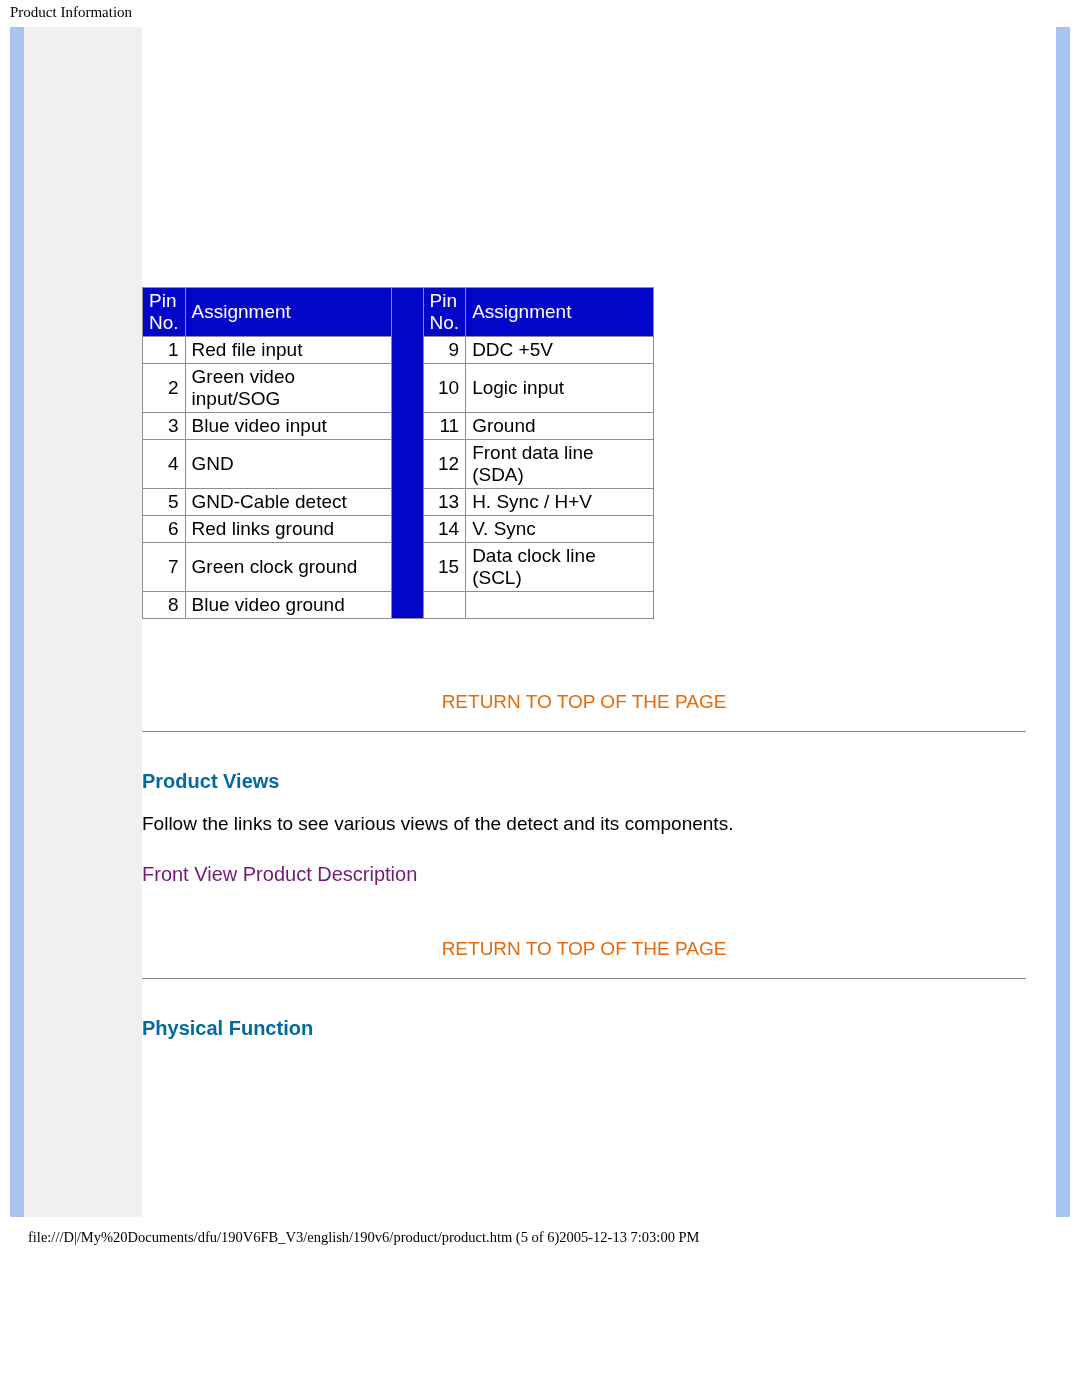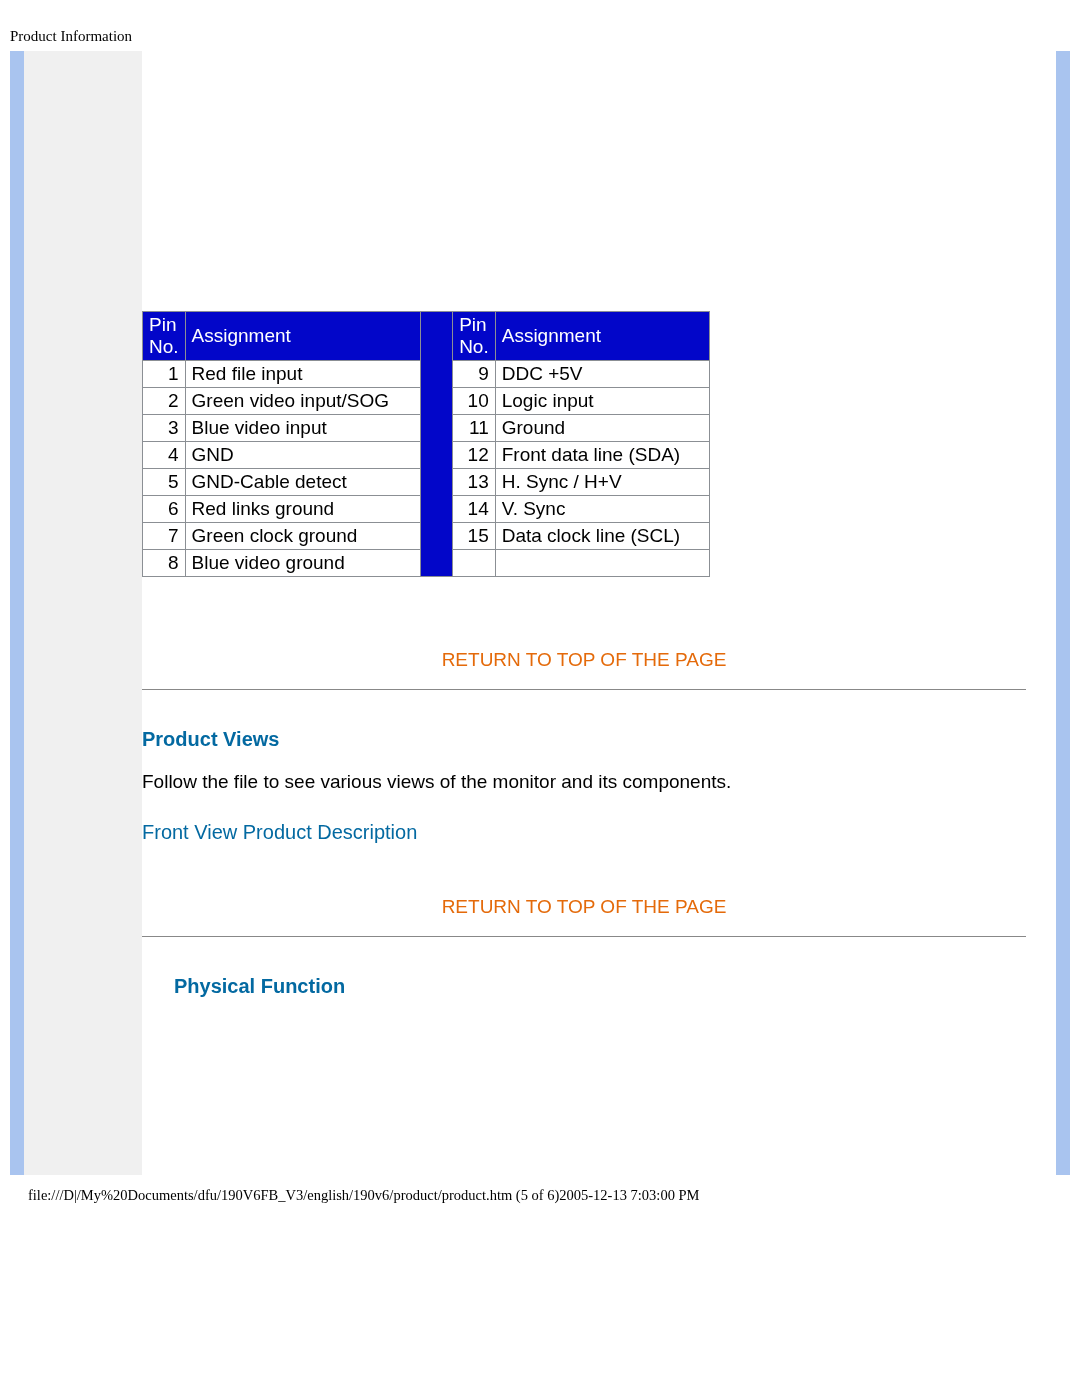--- a/index.html
+++ b/index.html
@@ -8,21 +8,20 @@
     padding: 0;
     font-family: "Times New Roman", Times, serif;
     font-size: 14px;
     background: #fff;
     width: 1080px;
   }
   .page-header {
     padding: 4px 10px 2px 10px;
     font-size: 15px;
     color: #000;
-    margin-top: 24px;
   }
   .outer-frame {
     margin: 4px 10px 8px 10px;
     border-left: 14px solid #a9c4ef;
     border-right: 14px solid #a9c4ef;
     background: #fff;
     display: flex;
   }
   .left-gutter {
     width: 118px;
@@ -33,21 +32,21 @@
     flex: 1;
     background: #fff;
     padding: 0 30px 30px 0;
     font-family: Arial, Helvetica, sans-serif;
     font-size: 19px;
     color: #000;
   }
   .spacer-top { height: 260px; }
   .pin-table {
     border-collapse: collapse;
-    width: 568px;
+    width: 512px;
     border: 1px solid #8b8f94;
   }
   .pin-table td, .pin-table th {
     border: 1px solid #8b8f94;
     padding: 2px 6px;
     text-align: left;
     font-weight: normal;
     vertical-align: middle;
   }
   .pin-table th {
@@ -99,31 +98,31 @@
     font-weight: bold;
     font-size: 20px;
     margin-bottom: 20px;
   }
   .body-text {
     color: #000;
     font-size: 19px;
     margin-bottom: 28px;
   }
   .blue-link {
-    color: #0369a1;
+    color: #701a75;
     font-size: 20px;
     cursor: pointer;
   }
   .footer-path {
     padding: 4px 10px 10px 28px;
     font-family: "Times New Roman", Times, serif;
     font-size: 14.5px;
     color: #000;
   }
-  .section-block { min-height: 30px; margin-left: 32px; }
+  .section-block { min-height: 30px; }
 </style>
 </head>
 <body>
 
 <div class="page-header">Product Information</div>
 
 <div class="outer-frame">
   <div class="left-gutter"></div>
   <div class="content-area">
 
@@ -189,21 +188,21 @@
     </tbody>
       </table>
 
     <div class="return-link">
       <a>RETURN TO TOP OF THE PAGE</a>
     </div>
 
     <hr class="sep">
 
     <div class="section-heading">Product Views</div>
-    <div class="body-text">Follow the file to see various views of the monitor and its components.</div>
+    <div class="body-text">Follow the links to see various views of the detect and its components.</div>
     <div class="blue-link">Front View Product Description</div>
 
     <div class="return-link2">
       <a>RETURN TO TOP OF THE PAGE</a>
     </div>
 
     <hr class="sep">
 
     <div class="section-heading section-block">Physical Function</div>
 

